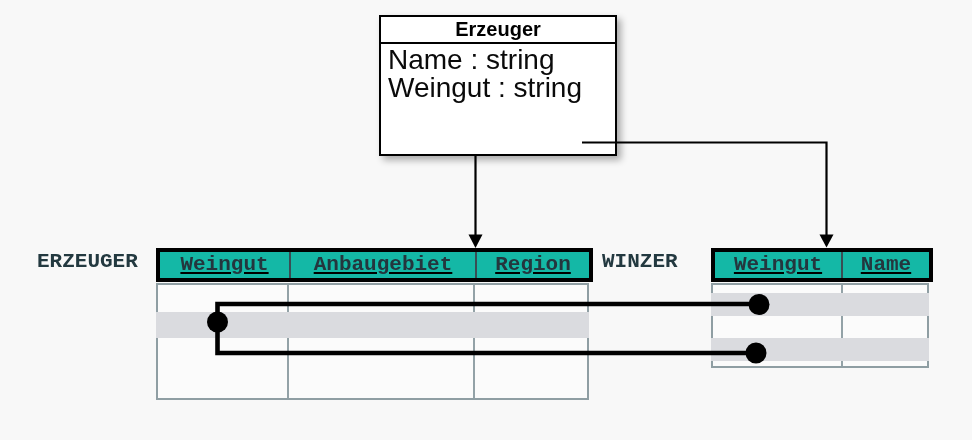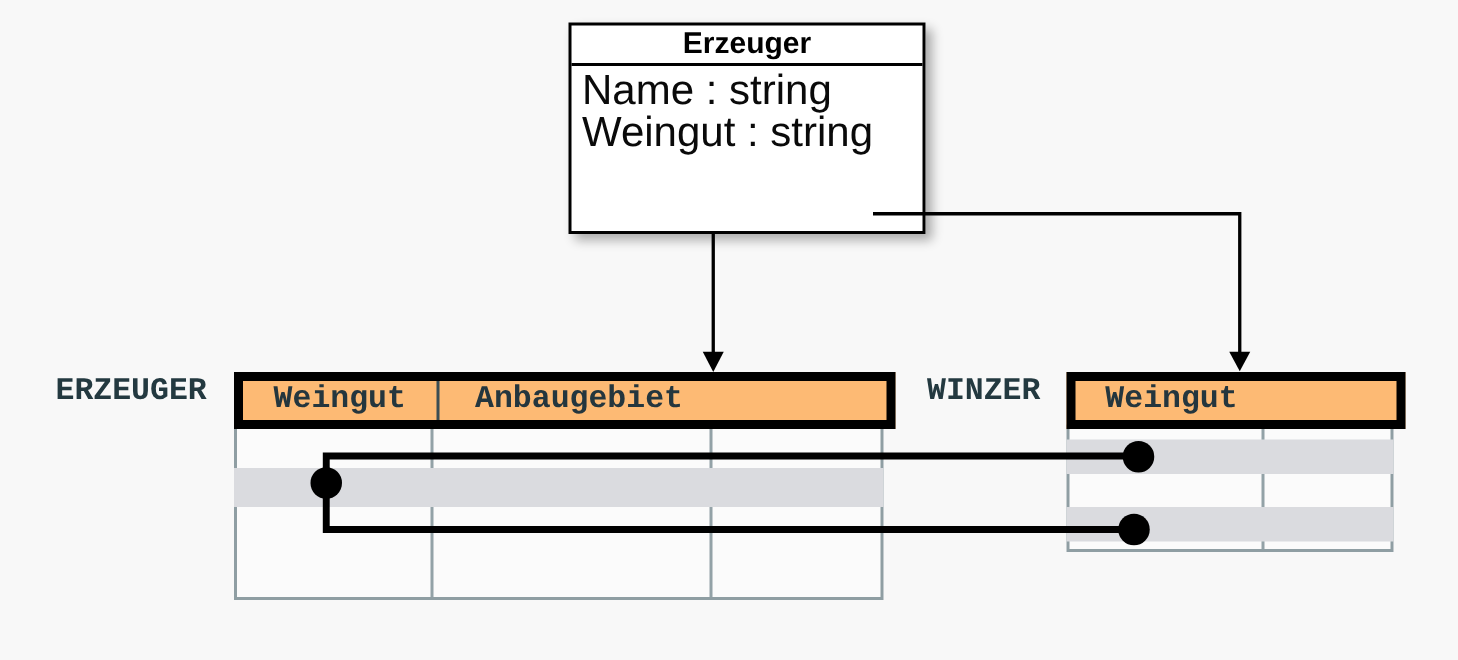--- a/index.html
+++ b/index.html
@@ -26,28 +26,29 @@
   .class-attrs{padding:2px 0 0 7px;}
   .class-attr{font-size:28px;line-height:27.5px;color:#0a0a0a;white-space:nowrap;}
 
   
   .tbl-label{
     position:absolute;top:251px;
     font-family:"Liberation Mono",monospace;font-weight:bold;
     font-size:21px;line-height:22px;color:#233940;white-space:nowrap;
   }
   .lbl-erzeuger{left:37px;}
-  .lbl-winzer{left:618px;}
+  .lbl-winzer{left:602px;}
 
   
   .tbl-header{
     position:absolute;top:248px;height:26px;
-    display:flex;background:#fdba74;
-    border:6px solid #000000;
+    display:flex;background:#14b8a6;
+    border:4px solid #000000;
     z-index:2;
+    text-decoration:underline;
   }
   .hdr-erzeuger{left:156px;width:429px;}
   .hdr-winzer{left:711px;width:214px;}
   .hdr-cell{
     height:26px;line-height:26px;text-align:center;
     font-family:"Liberation Mono",monospace;font-weight:bold;
     font-size:21px;color:#24363e;
     border-right:2px solid #3a4d54;
     box-sizing:border-box;
     overflow:hidden;
@@ -87,32 +88,34 @@
       <div class="class-attr">Name : string</div>
       <div class="class-attr">Weingut : string</div>
     </div>
   </div>
 
   <div class="tbl-label lbl-erzeuger">ERZEUGER</div>
 
   <div class="tbl-header hdr-erzeuger">
     <div class="hdr-cell" style="width:131px;">Weingut</div>
     <div class="hdr-cell" style="width:186px;">Anbaugebiet</div>
+    <div class="hdr-cell" style="width:112px;">Region</div>
   </div>
 
   <div class="tbl-body body-erzeuger">
     <div class="col-divider" style="left:129px;"></div>
     <div class="col-divider" style="left:315px;"></div>
     <div class="row-highlight" style="top:27px;"></div>
   </div>
 
   <div class="tbl-label lbl-winzer">WINZER</div>
 
   <div class="tbl-header hdr-winzer">
     <div class="hdr-cell" style="width:128px;">Weingut</div>
+    <div class="hdr-cell" style="width:86px;">Name</div>
   </div>
 
   <div class="tbl-body body-winzer">
     <div class="col-divider" style="left:128px;"></div>
     <div class="row-highlight" style="top:8px;height:23px;"></div>
     <div class="row-highlight" style="top:53px;height:23px;"></div>
   </div>
 
   <svg class="overlay" viewBox="0 0 972 440">
 

